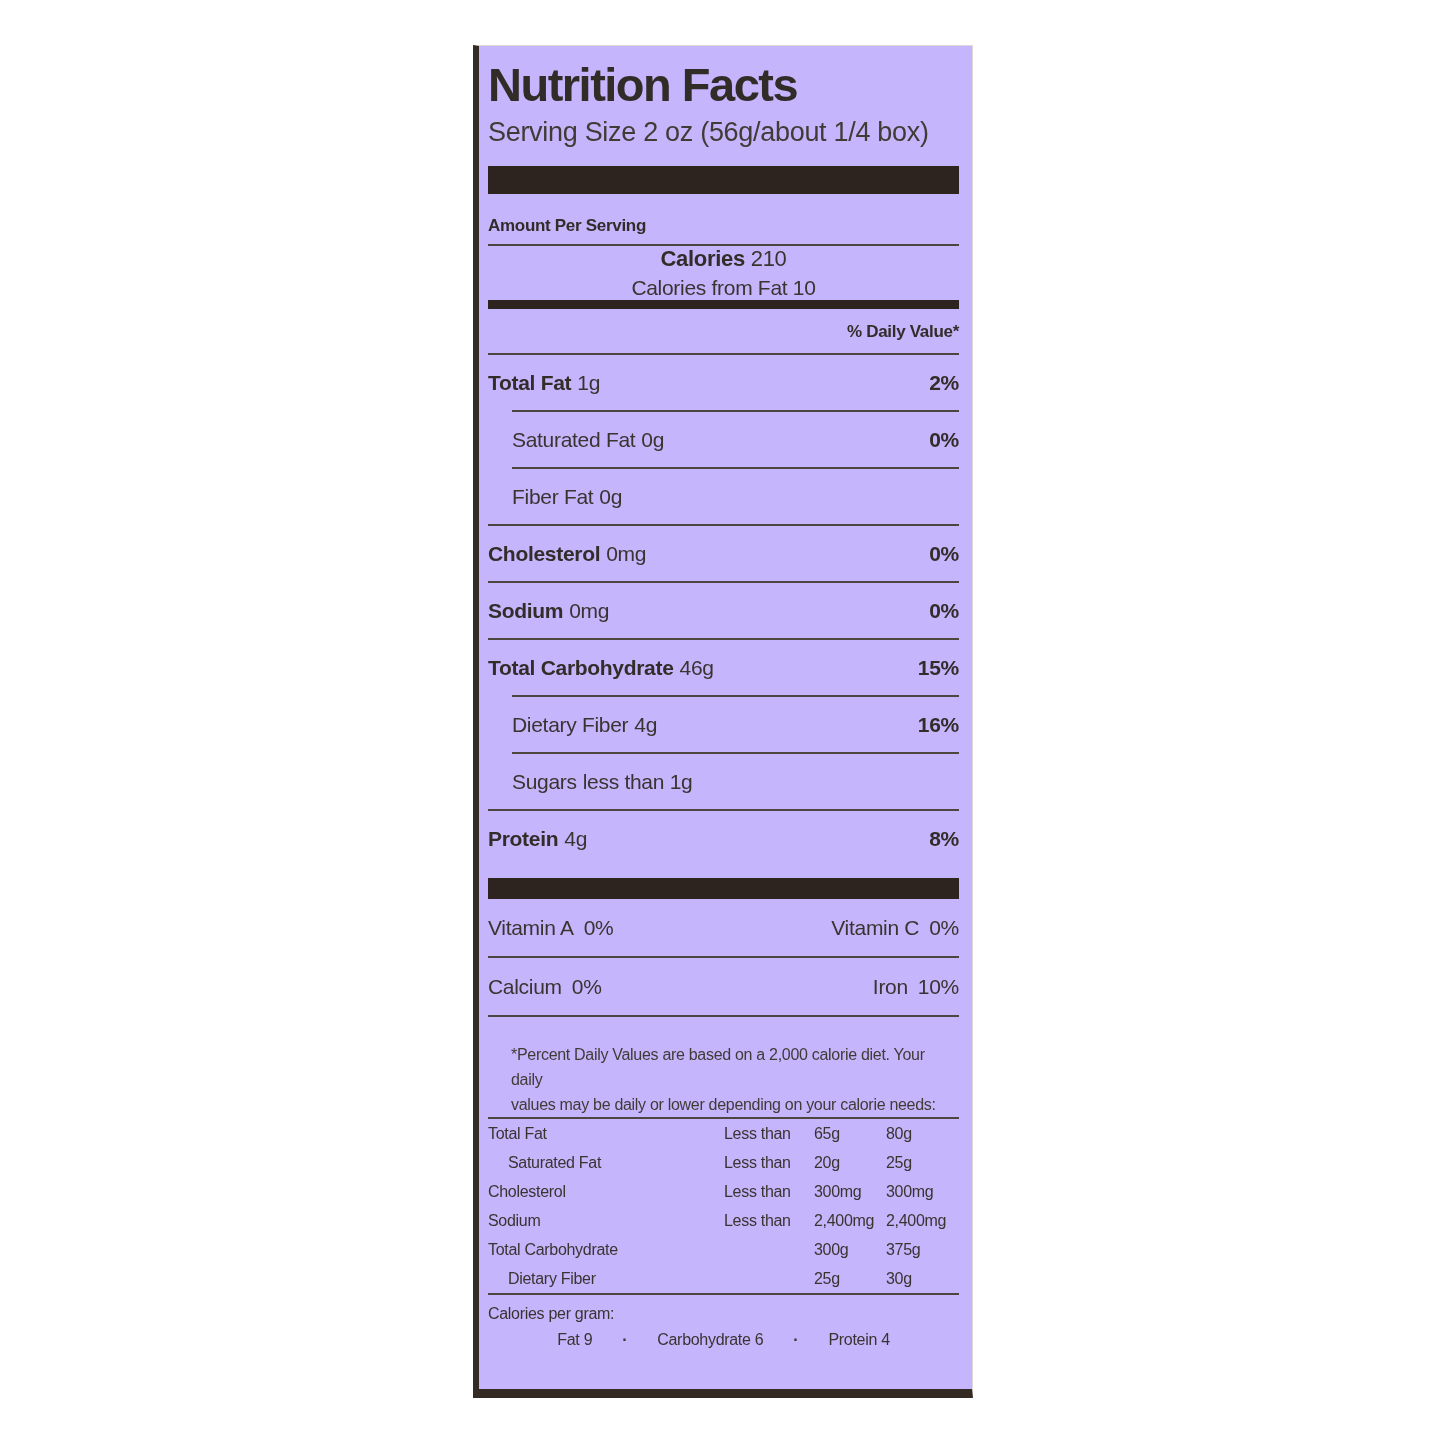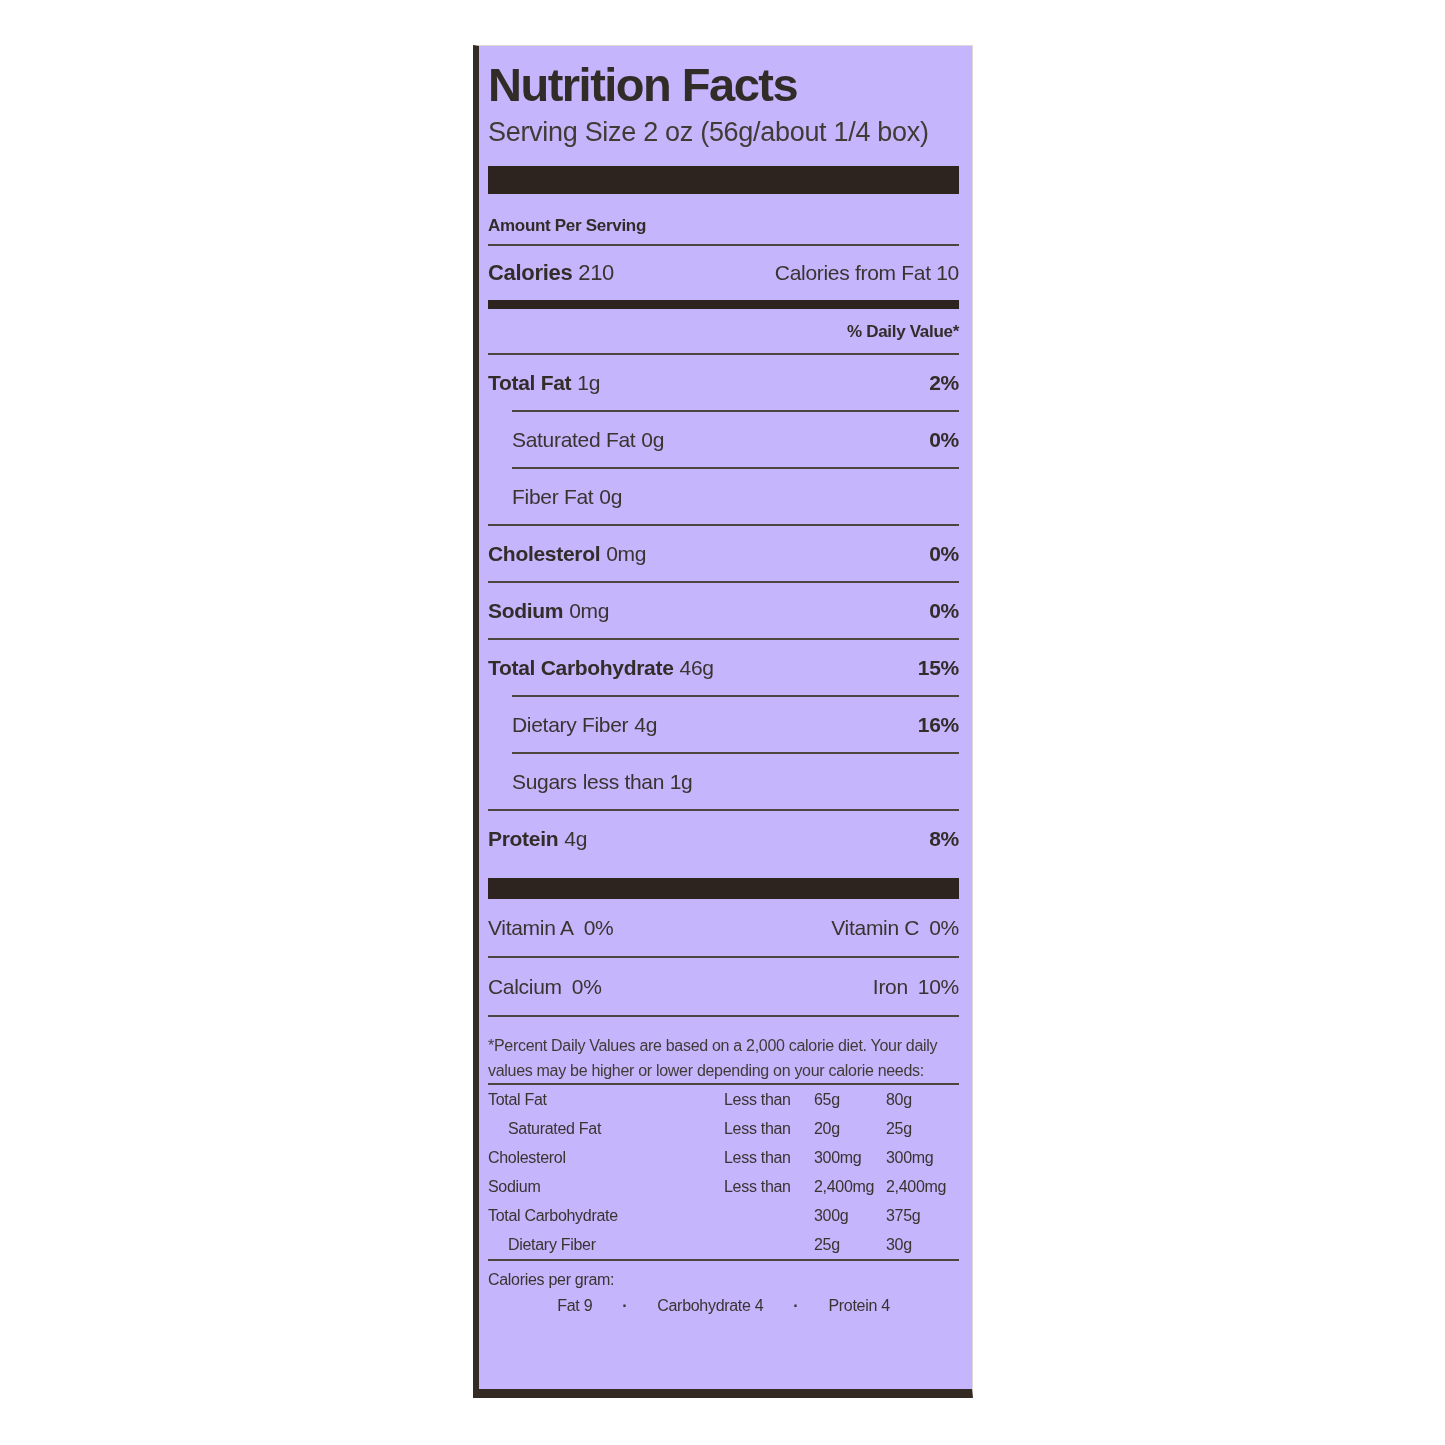--- a/index.html
+++ b/index.html
@@ -27,40 +27,40 @@
   .bar.med    { height:9px; }
   .bar.thick2 { height:21px; margin-top:12px; }
 
   .amount-per { font-size:17px; font-weight:bold; color:#332d29;
     margin-top:14px; line-height:36px; }
 
   .hr { height:0; border-top:2px solid #4d4640; }
   .hr.inset { margin-left:24px; }
 
   .calories-row { display:flex; justify-content:space-between;
-    align-items:center; height:54px; }
+    align-items:center; height:54px;flex-direction:column; }
   .cal-left { font-size:22px; }
   .cal-left .b { font-weight:bold; color:#332d29; }
   .cal-right { font-size:21px; }
 
   .dv-header { text-align:right; font-size:17px; font-weight:bold;
     color:#332d29; padding:13px 0 11px; }
 
   .row { display:flex; align-items:center; height:55px; font-size:21px; }
   .row.sub { padding-left:24px; }
   .row .name.b { font-weight:bold; color:#332d29; }
   .row .amt { margin-left:6px; }
   .row .dv { margin-left:auto; font-weight:bold; color:#332d29; }
 
   .vit-row { display:flex; justify-content:space-between;
     align-items:center; height:57px; font-size:21px; }
   .vit-pair .val { margin-left:10px; }
 
-  .footnote { padding-top:16px; font-size:16px; line-height:25px;
-    color:#413b36; }
+  .footnote { padding-top:25px; font-size:16px; line-height:25px;
+    color:#413b36;margin-left:23px; }
 
   .fn-header { position:relative; height:34px; font-size:16px;
     line-height:34px; }
   .fn-row { position:relative; height:29px; font-size:16px;
     line-height:29px; }
   .fn-row .name { display:inline-block; }
   .fn-row .name.ind { padding-left:20px; }
   .c-qual { position:absolute; left:236px; top:0; }
   .c-1    { position:absolute; left:326px; top:0; }
   .c-2    { position:absolute; left:398px; top:0; }
@@ -176,21 +176,21 @@
         <span>Calcium</span><span class="val">0%</span>
       </div>
       <div class="vit-pair">
         <span>Iron</span><span class="val">10%</span>
       </div>
     </div>
     <div class="hr"></div>
 
     <div class="footnote">
       <div>*Percent Daily Values are based on a 2,000 calorie diet. Your daily</div>
-      <div>values may be higher or lower depending on your calorie needs:</div>
+      <div>values may be daily or lower depending on your calorie needs:</div>
     </div>
 
     <div class="hr"></div>
 
     <div class="fn-row">
       <span class="name">Total Fat</span>
       <span class="c-qual">Less than</span>
       <span class="c-1">65g</span>
       <span class="c-2">80g</span>
     </div>
@@ -223,19 +223,19 @@
       <span class="c-qual"></span>
       <span class="c-1">25g</span>
       <span class="c-2">30g</span>
     </div>
     <div class="hr"></div>
 
     <div class="cpg-label">Calories per gram:</div>
     <div class="cpg-items">
       <span>Fat 9</span>
       <span class="dot">·</span>
-      <span>Carbohydrate 4</span>
+      <span>Carbohydrate 6</span>
       <span class="dot">·</span>
       <span>Protein 4</span>
     </div>
 
   </div>
 </div>
 
 </body></html>

